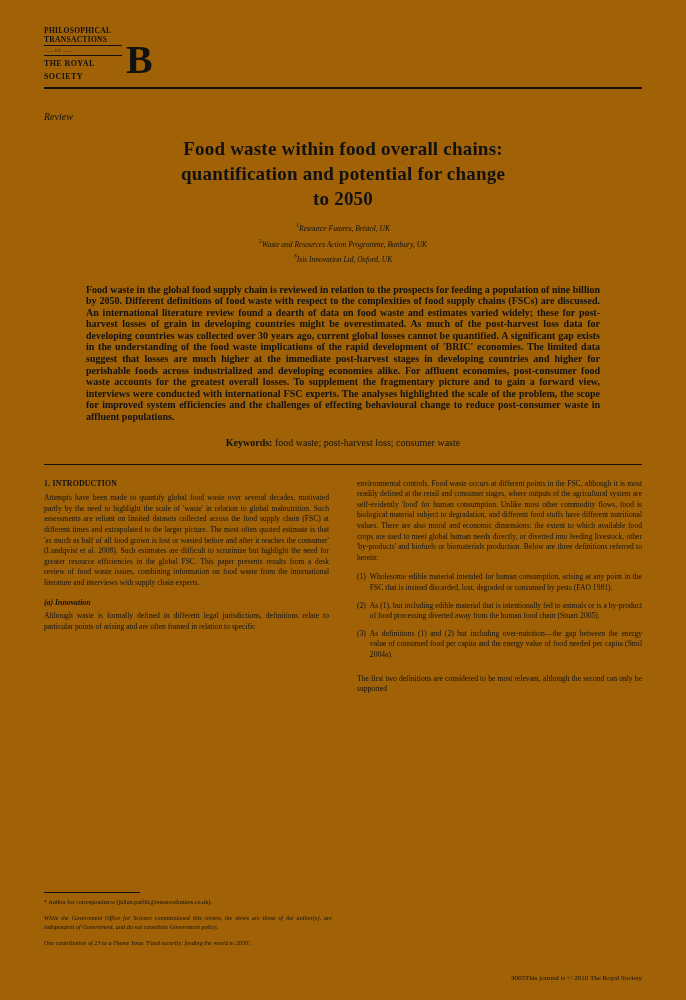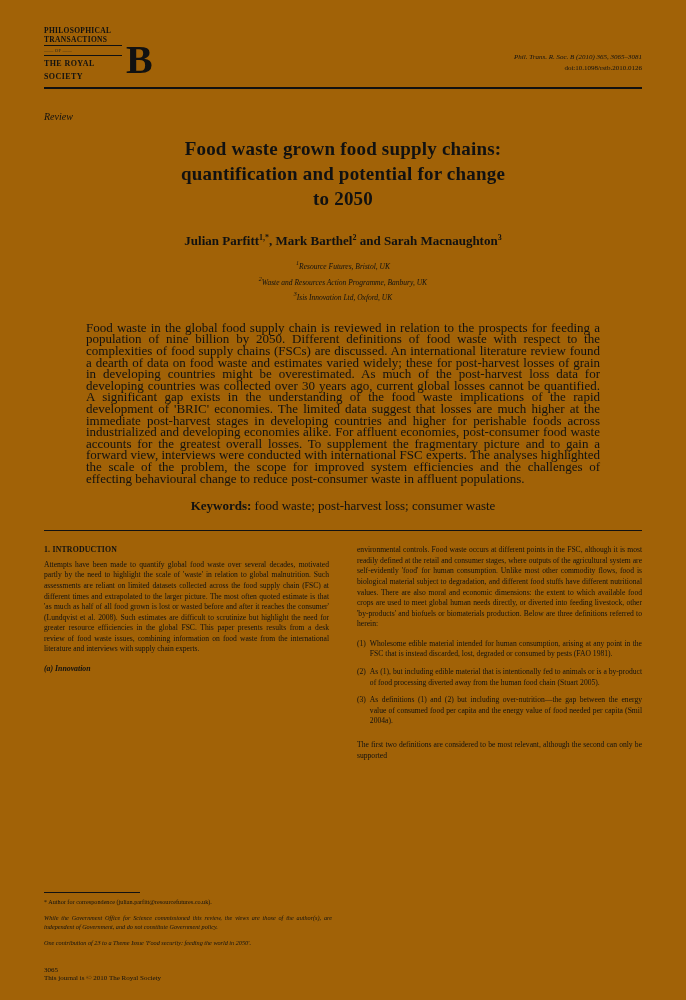--- a/index.html
+++ b/index.html
@@ -122,30 +122,30 @@
     margin-top: 8px;
     color: #111;
   }
   .affiliations sup {
     font-size: 6px;
   }
 
   
   .abstract {
     margin: 18px 42px 0 42px;
-    font-size: 13px;
+    font-size: 10px;
     line-height: 11.6px;
     text-align: justify;
-    font-weight: normal;
+    font-weight: bold;
     color: #111;
     text-indent: 0;
   }
   .keywords {
     margin: 14px 42px 0 42px;
-    font-size: 13px;
+    font-size: 10px;
     text-align: center;
     color: #111;
   }
   .keywords b { font-weight: bold; }
 
   .rule-under-abstract {
     border-top: 1px solid #111;
     margin: 16px 0 0 0;
   }
 
@@ -222,21 +222,20 @@
   
   .footer {
     position: absolute;
     left: 44px;
     right: 44px;
     bottom: 18px;
     display: flex;
     justify-content: flex-end;
     font-size: 7px;
     color: #111;
-    flex-direction: column;
   }
   .footer .right { font-style: normal; }
 
   .para-gap { height: 6px; }
 </style>
 </head>
 <body>
 
 <div class="page">
 
@@ -246,35 +245,30 @@
         <div class="logo-line-top">
           <div>PHILOSOPHICAL</div>
           <div>TRANSACTIONS</div>
         </div>
         <div class="logo-line-sub">—— OF ——</div>
         <div class="logo-line-soc">THE ROYAL</div>
         <div class="logo-line-soc">SOCIETY</div>
       </div>
       <div class="logo-b">B</div>
     </div>
-    <div class="masthead-right">
-      <div>Phil. Trans. R. Soc. B (2010) 365, 3065–3081</div>
-      <div class="doi">doi:10.1098/rstb.2010.0126</div>
-    </div>
   </div>
 
   <div class="review-label">Review</div>
 
   <div class="article-title">
-    <div>Food waste grown food supply chains:</div>
+    <div>Food waste within food overall chains:</div>
     <div>quantification and potential for change</div>
     <div>to 2050</div>
   </div>
 
-  <div class="authors">Julian Parfitt<sup>1,*</sup>, Mark Barthel<sup>2</sup> and Sarah Macnaughton<sup>3</sup></div>
 
   <div class="affiliations">
     <div><sup>1</sup><span>Resource Futures, Bristol, UK</span></div>
     <div><sup>2</sup><span>Waste and Resources Action Programme, Banbury, UK</span></div>
     <div><sup>3</sup><span>Isis Innovation Ltd, Oxford, UK</span></div>
   </div>
 
   <div class="abstract">Food waste in the global food supply chain is reviewed in relation to the prospects for feeding a population of nine billion by 2050. Different definitions of food waste with respect to the complexities of food supply chains (FSCs) are discussed. An international literature review found a dearth of data on food waste and estimates varied widely; these for post-harvest losses of grain in developing countries might be overestimated. As much of the post-harvest loss data for developing countries was collected over 30 years ago, current global losses cannot be quantified. A significant gap exists in the understanding of the food waste implications of the rapid development of 'BRIC' economies. The limited data suggest that losses are much higher at the immediate post-harvest stages in developing countries and higher for perishable foods across industrialized and developing economies alike. For affluent economies, post-consumer food waste accounts for the greatest overall losses. To supplement the fragmentary picture and to gain a forward view, interviews were conducted with international FSC experts. The analyses highlighted the scale of the problem, the scope for improved system efficiencies and the challenges of effecting behavioural change to reduce post-consumer waste in affluent populations.</div>
 
   <div class="keywords">
@@ -283,20 +277,21 @@
   </div>
 
   <div class="rule-under-abstract"></div>
 
   <div class="columns">
 
     <div class="col">
       <div class="section-head">1. INTRODUCTION</div>
       <p class="body">Attempts have been made to quantify global food waste over several decades, motivated partly by the need to highlight the scale of 'waste' in relation to global malnutrition. Such assessments are reliant on limited datasets collected across the food supply chain (FSC) at different times and extrapolated to the larger picture. The most often quoted estimate is that 'as much as half of all food grown is lost or wasted before and after it reaches the consumer' (Lundqvist et al. 2008). Such estimates are difficult to scrutinize but highlight the need for greater resource efficiencies in the global FSC. This paper presents results from a desk review of food waste issues, combining information on food waste from the international literature and interviews with supply chain experts.</p>
       <div class="subsection-head">(a) Innovation</div>
+      <p class="body">Although waste is formally defined in different legal jurisdictions, definitions relate to particular points of arising and are often framed in relation to specific</p>
     </div>
 
     <div class="col">
       <p class="body">environmental controls. Food waste occurs at different points in the FSC, although it is most readily defined at the retail and consumer stages, where outputs of the agricultural system are self-evidently 'food' for human consumption. Unlike most other commodity flows, food is biological material subject to degradation, and different food stuffs have different nutritional values. There are also moral and economic dimensions: the extent to which available food crops are used to meet global human needs directly, or diverted into feeding livestock, other 'by-products' and biofuels or biomaterials production. Below are three definitions referred to herein:</p>
       <ul class="numlist">
         <li>
           <span class="num">(1)</span>
           <span class="txt">Wholesome edible material intended for human consumption, arising at any point in the FSC that is instead discarded, lost, degraded or consumed by pests (FAO 1981).</span>
         </li>
         <li>

